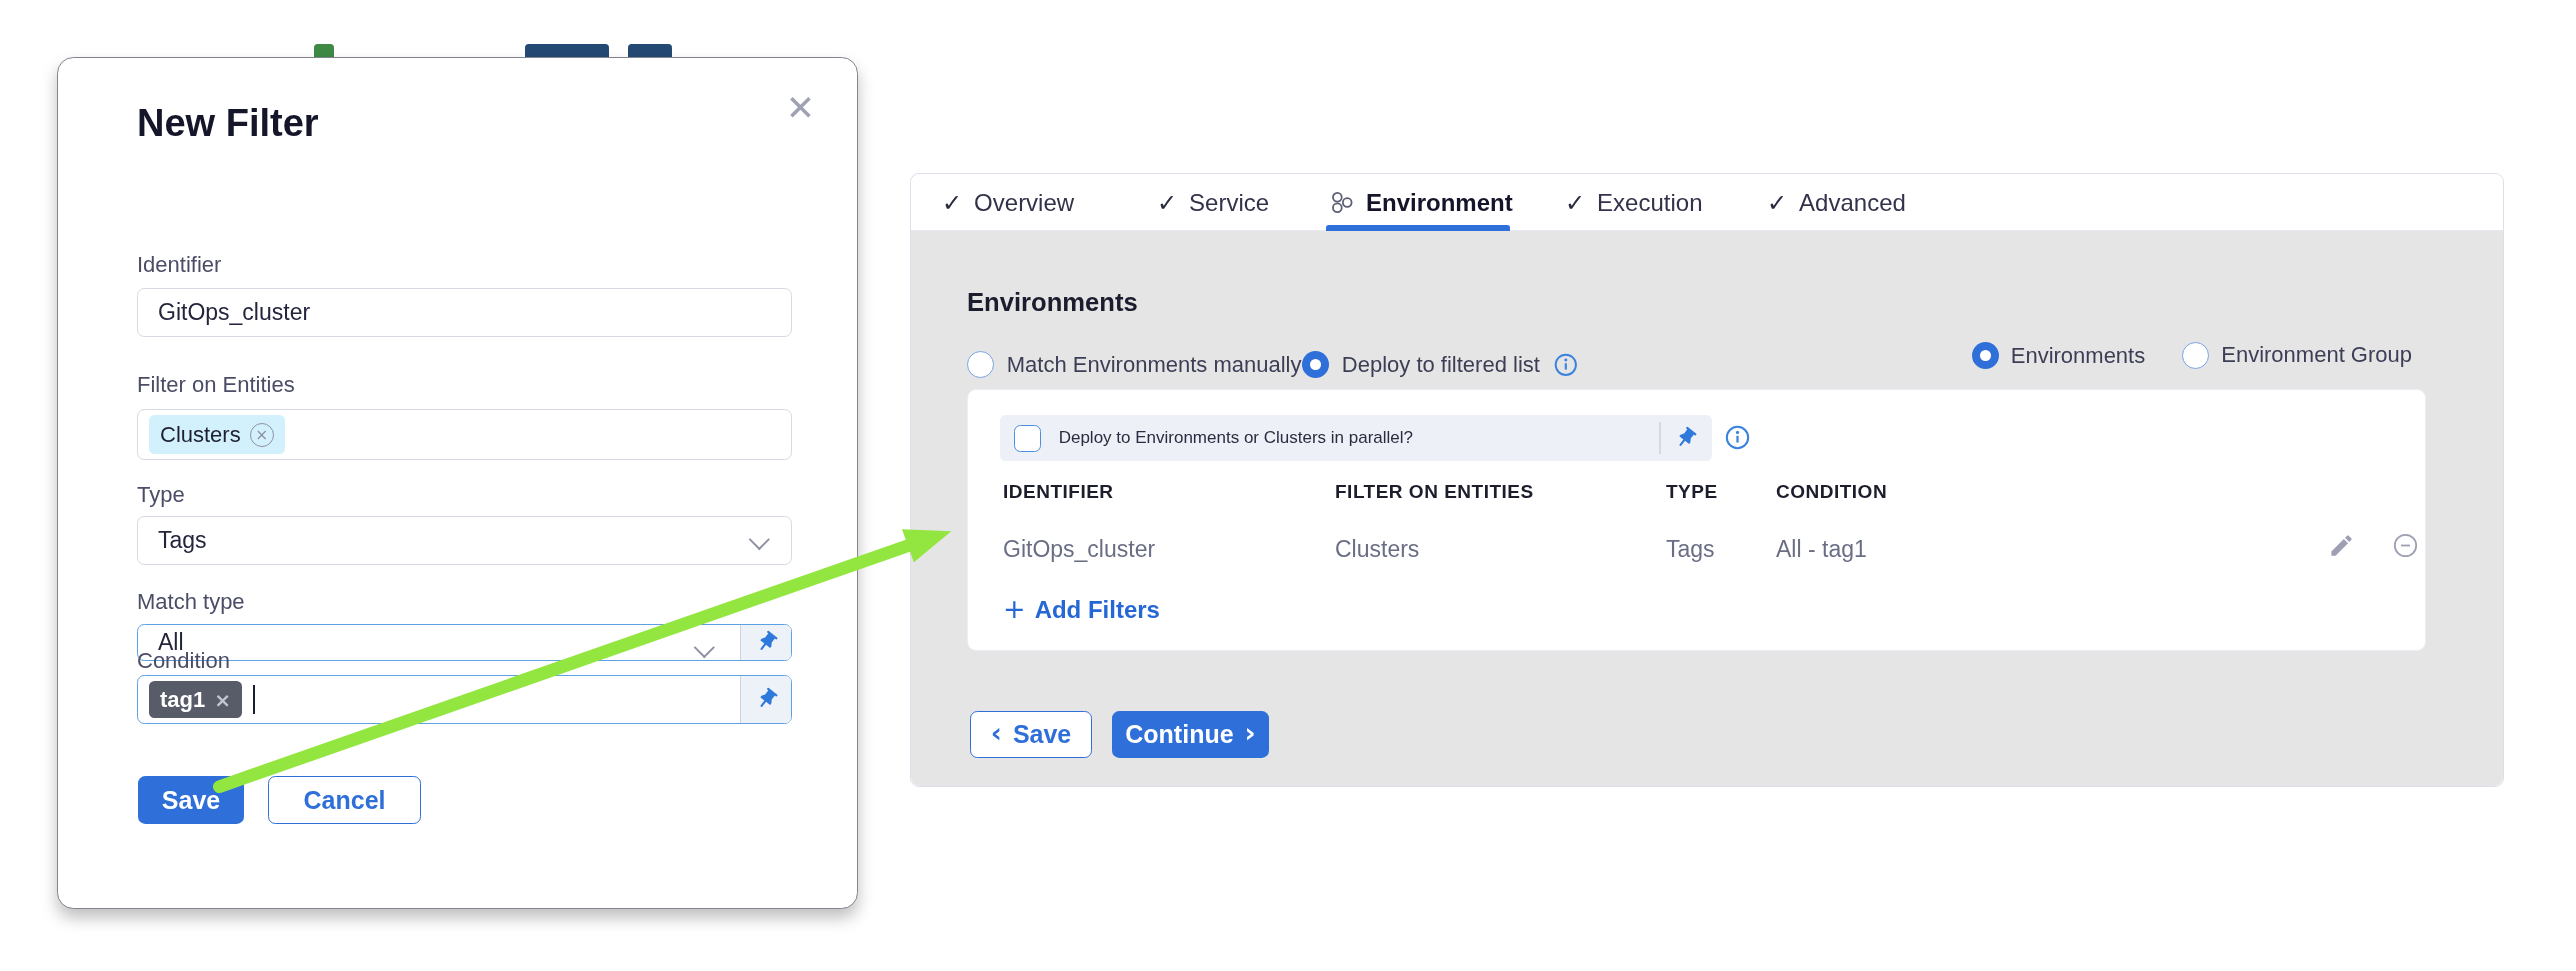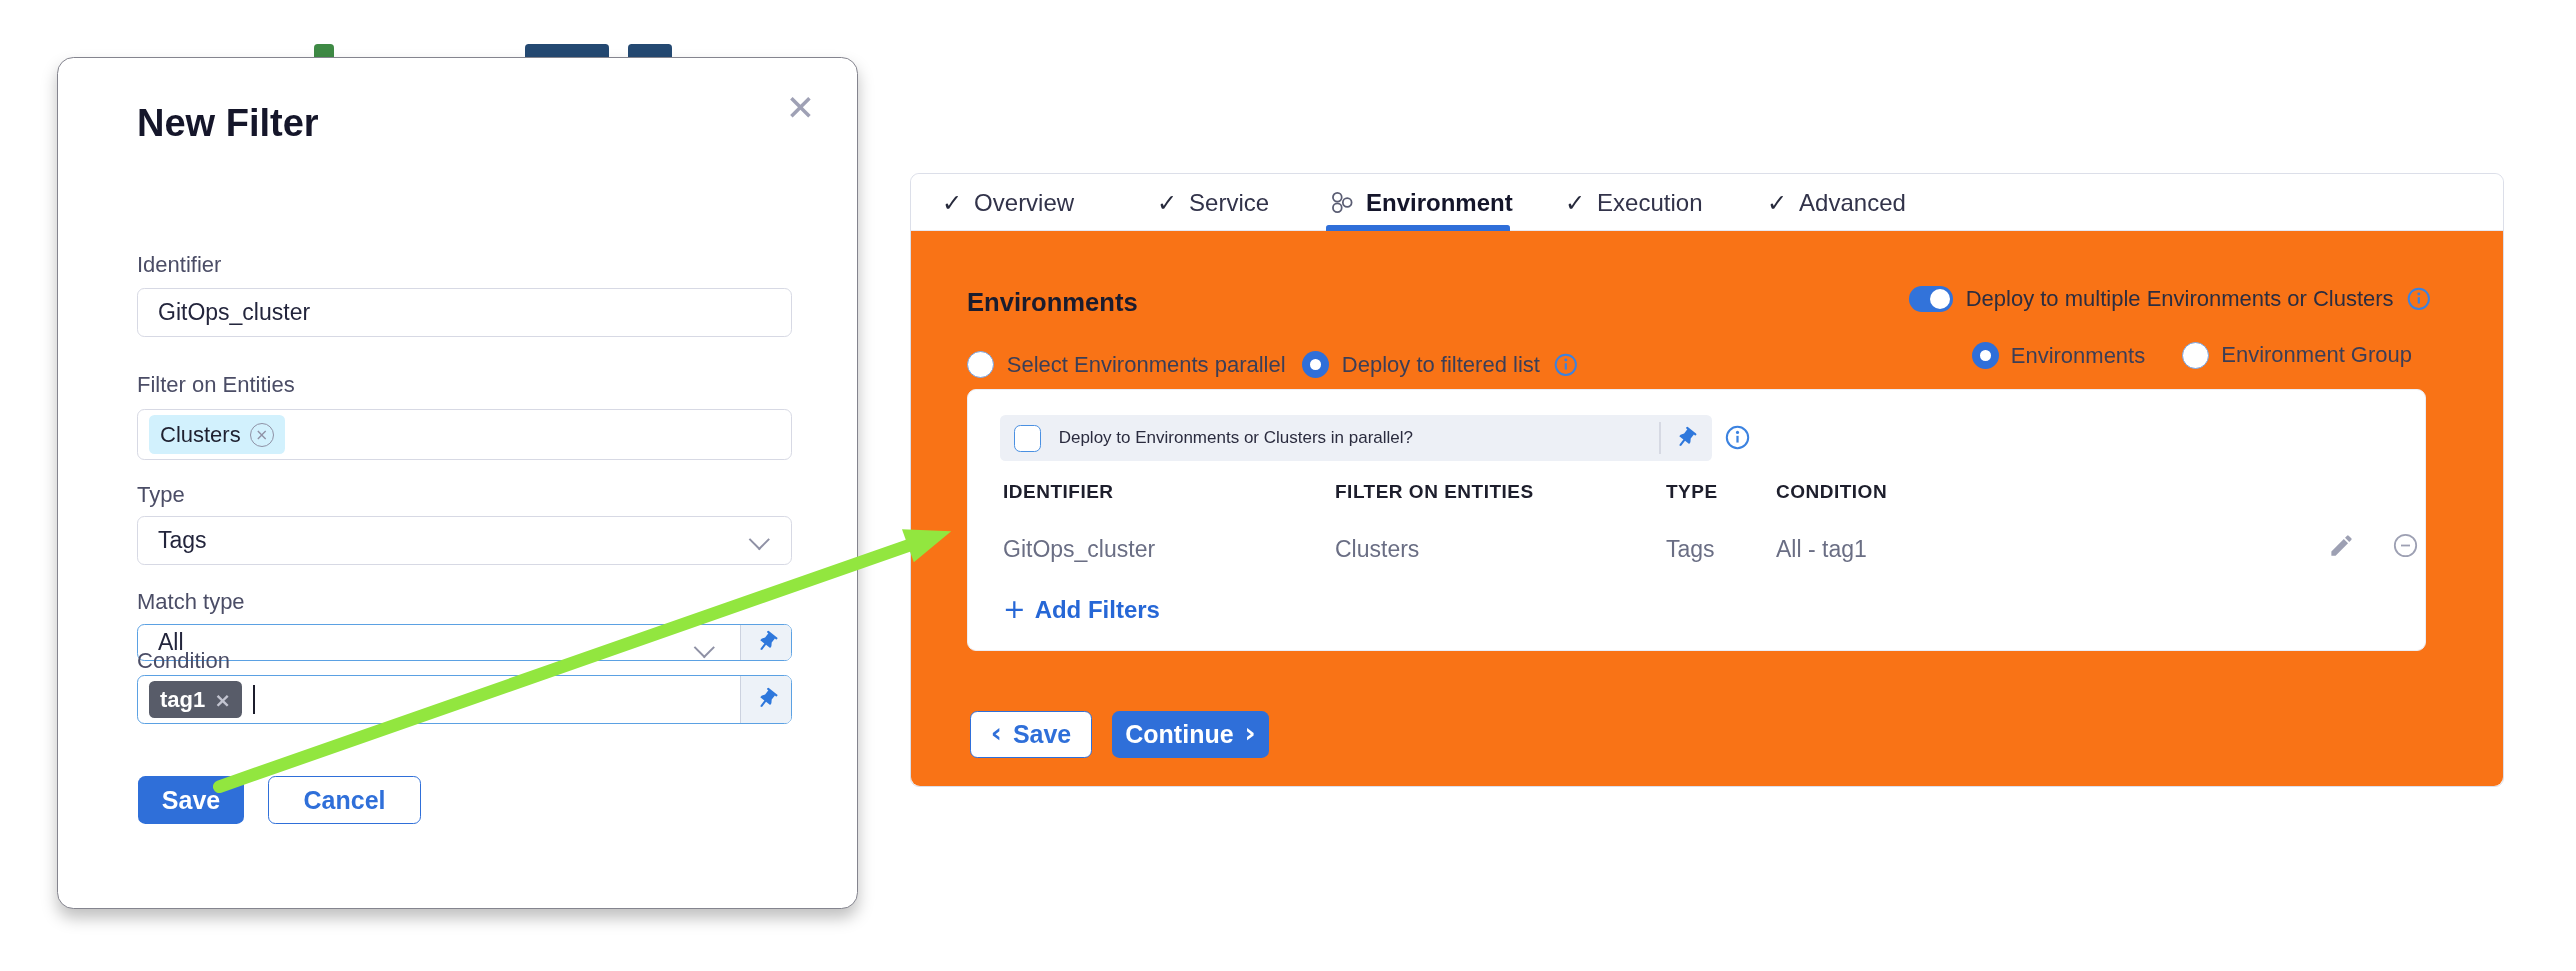--- a/index.html
+++ b/index.html
@@ -66,21 +66,21 @@
   
   .panel {
     position:absolute; left:910px; top:173px; width:1594px; height:614px;
     background:#ffffff; border:0.9px solid #dcdfe9; border-radius:9px; z-index:2;
   }
   .tabbar { position:absolute; left:0; top:0; right:0; height:57px; background:#fff; border-bottom:0.9px solid #e7e8f1; border-radius:9px 9px 0 0; }
   .tab { position:absolute; top:0; height:57px; display:flex; align-items:center; gap:12px; font-size:24px; color:#32334a; }
   .tab .check { font-size:24px; color:#272a3c; }
   .tab.active { color:#14152a; font-weight:700; }
   .tab-underline { position:absolute; left:415px; top:51px; width:184px; height:5.5px; background:#2f6fd9; border-radius:2.7px 2.7px 0 0; }
-  .panel-body { position:absolute; left:0; top:57px; right:0; bottom:0; background:#f97316; border-radius:0 0 9px 9px; }
+  .panel-body { position:absolute; left:0; top:57px; right:0; bottom:0; background:#e5e5e5; border-radius:0 0 9px 9px; }
 
   .env-heading { position:absolute; left:56px; top:57px; font-size:25.6px; font-weight:700; color:#1b1c2e; }
 
   .radio { width:27px; height:27px; border-radius:50%; flex:0 0 auto; }
   .radio.sel { background:#2f6fd9; position:relative; }
   .radio.sel::after { content:""; position:absolute; inset:8.2px; background:#fff; border-radius:50%; }
   .radio.unsel { background:#fff; border:1.8px solid #76a4e4; }
   .radio-group { position:absolute; display:flex; align-items:center; gap:12.8px; font-size:22px; color:#3c3e56; }
 
   .toggle { width:44px; height:25.6px; border-radius:12.8px; background:#3273da; position:relative; flex:0 0 auto; }
@@ -196,43 +196,32 @@
       <span>Advanced</span>
     </div>
     <div class="tab-underline"></div>
   </div>
 
   <div class="panel-body">
     <div class="env-heading">Environments</div>
 
     <div class="radio-group" style="left:56px; top:120px">
       <span class="radio unsel"></span>
-      <span>Select Environments parallel</span>
+      <span>Match Environments manually</span>
     </div>
     <div class="radio-group" style="left:391px; top:120px">
       <span class="radio sel"></span>
       <span>Deploy to filtered list</span>
       <svg width="25.6" height="25.6" viewBox="0 0 24 24">
         <circle cx="12" cy="12" r="9.5" fill="none" stroke="#3b82e0" stroke-width="1.8"></circle>
         <line x1="12" y1="10.5" x2="12" y2="16.5" stroke="#3b82e0" stroke-width="2"></line>
         <circle cx="12" cy="7.5" r="1.4" fill="#3b82e0"></circle>
       </svg>
     </div>
 
-    <div class="radio-group" style="right:71px; top:55px; gap:12.8px; color:#2c2d40">
-      <span class="toggle">
-          <span class="knob"></span>
-        </span>
-      <span>Deploy to multiple Environments or Clusters</span>
-      <svg width="25.6" height="25.6" viewBox="0 0 24 24">
-        <circle cx="12" cy="12" r="9.5" fill="none" stroke="#3b82e0" stroke-width="1.8"></circle>
-        <line x1="12" y1="10.5" x2="12" y2="16.5" stroke="#3b82e0" stroke-width="2"></line>
-        <circle cx="12" cy="7.5" r="1.4" fill="#3b82e0"></circle>
-      </svg>
-    </div>
     <div class="radio-group" style="right:91px; top:111px; gap:37px">
       <span style="display:flex; align-items:center; gap:12px">
         <span class="radio sel"></span>
         <span>Environments</span>
       </span>
       <span style="display:flex; align-items:flex-start; gap:12px">
         <span class="radio unsel"></span>
         <span>Environment Group</span>
       </span>
     </div>

